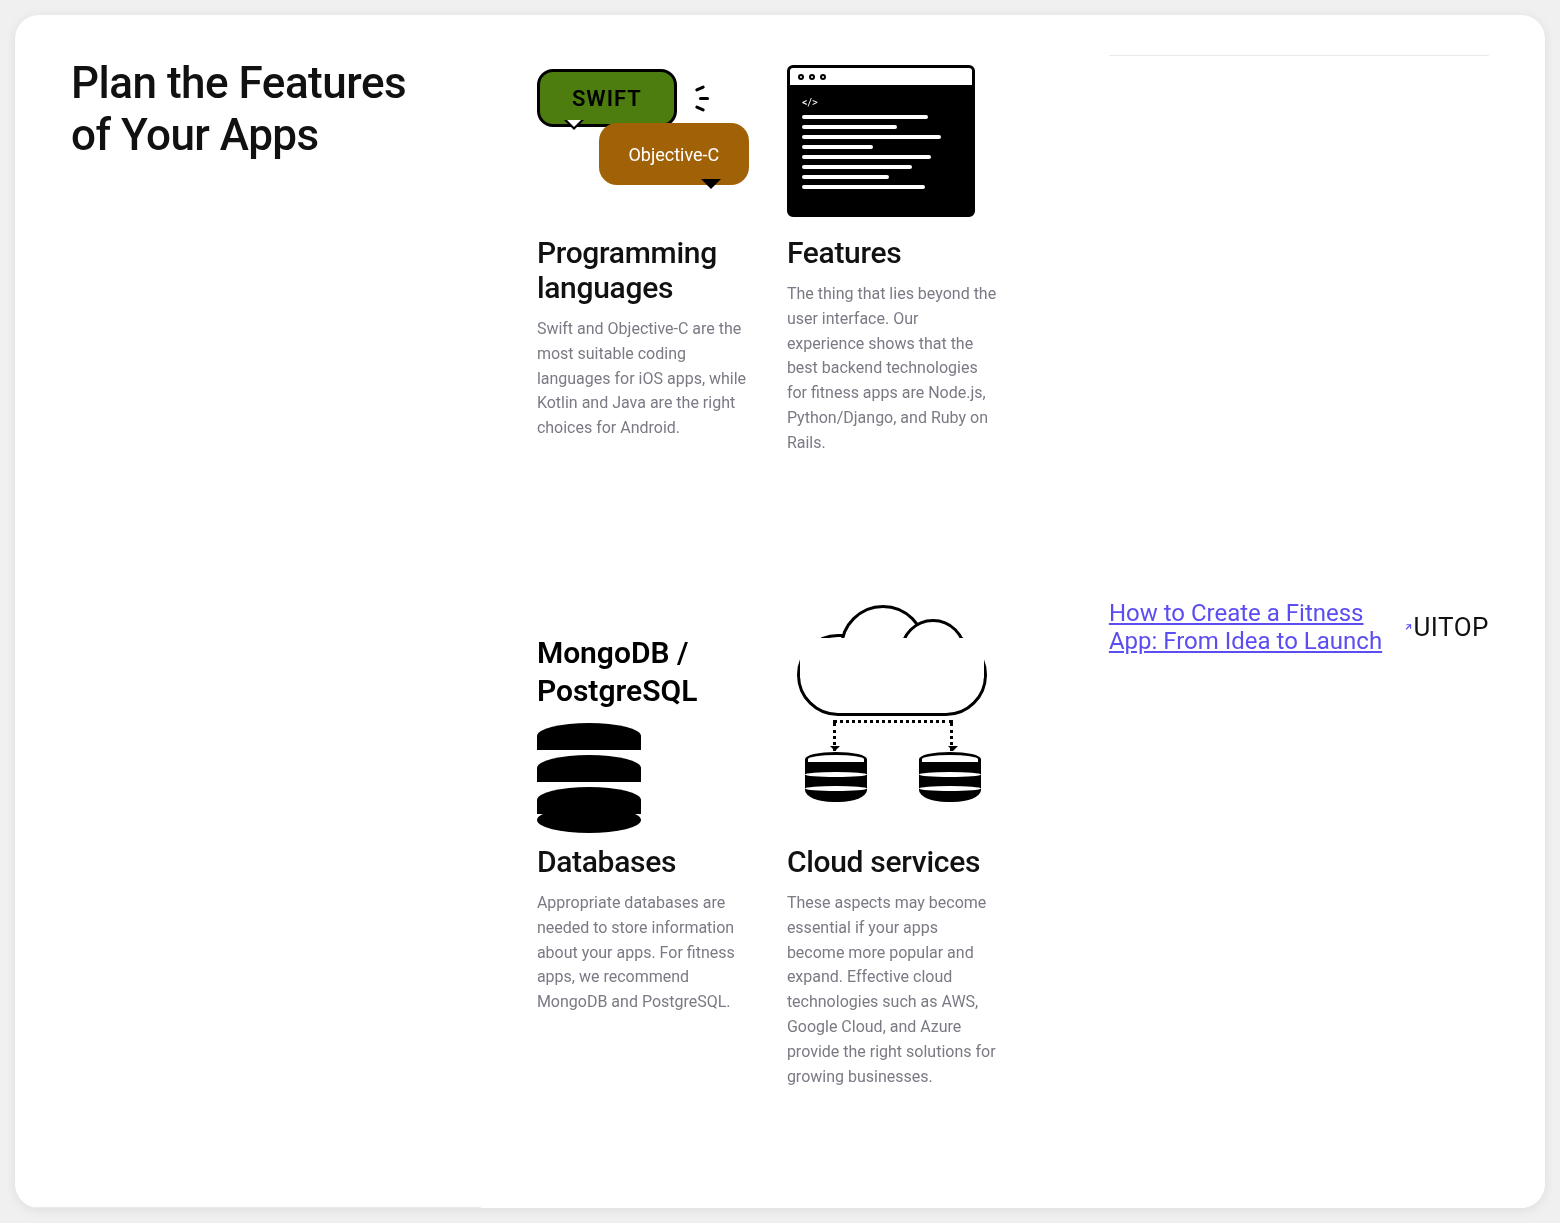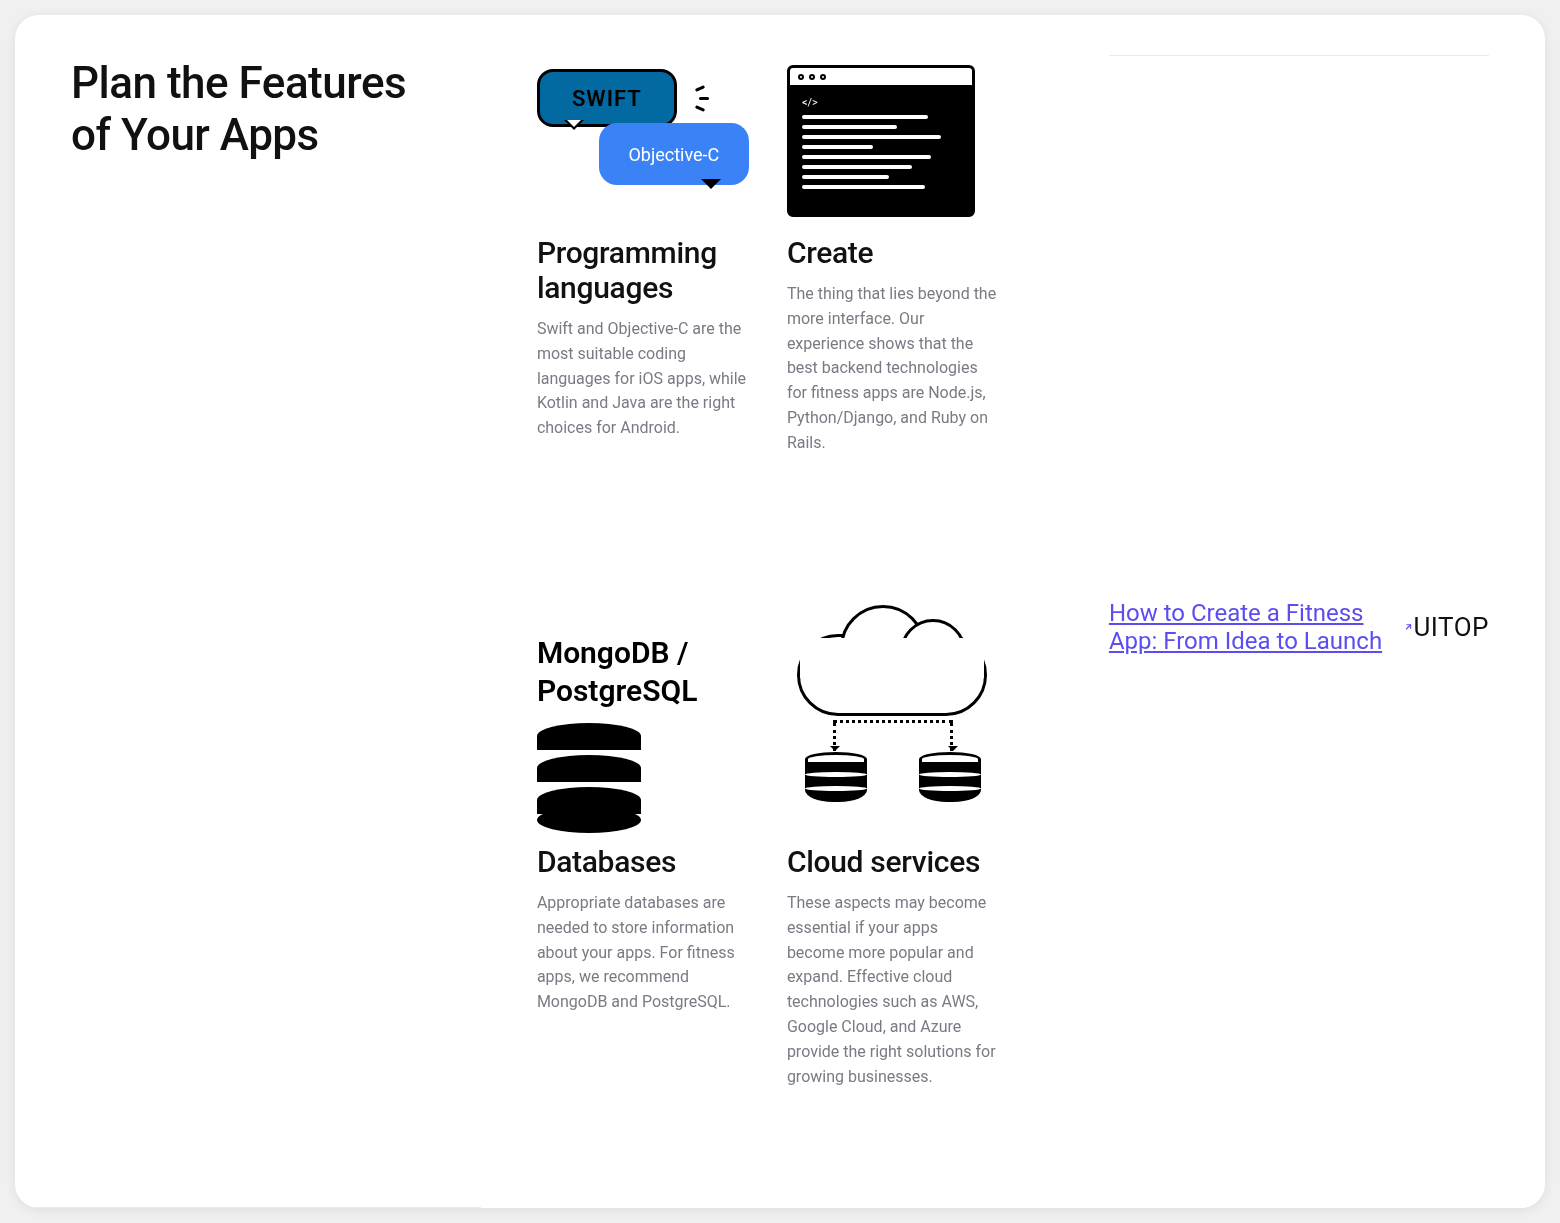--- a/index.html
+++ b/index.html
@@ -84,21 +84,21 @@
     font-size: 26px;
     font-weight: 400;
     color: #111;
     letter-spacing: 0.5px;
   }
 
   
   .bubbles { position: relative; width: 210px; height: 170px; }
   .bubble-white {
     position: absolute; top: 4px; left: 0;
-    border: 3px solid #000; background: #0369a1;
+    border: 3px solid #000; background: #4d7c0f;
     border-radius: 16px; width: 140px; height: 58px;
     display: flex; align-items: center; justify-content: center;
     font-weight: 600; font-size: 22px; letter-spacing: 1px;
   }
   .bubble-white:after {
     content: ""; position: absolute; bottom: -16px; left: 24px;
     width: 0; height: 0; border: 10px solid transparent;
     border-top-color: #000;
   }
   .bubble-white:before {
@@ -111,21 +111,21 @@
     width: 26px; height: 26px;
   }
   .lines span {
     position:absolute; background:#000; width:10px; height:3px; border-radius:2px;
   }
   .lines span:nth-child(1){top:0;left:8px;transform:rotate(-25deg);}
   .lines span:nth-child(2){top:10px;left:12px;}
   .lines span:nth-child(3){top:20px;left:8px;transform:rotate(25deg);}
   .bubble-black {
     position: absolute; top: 58px; left: 62px;
-    background: #3b82f6; color:#fff;
+    background: #a16207; color:#fff;
     border-radius: 18px; width: 150px; height: 62px;
     display: flex; align-items: center; justify-content: center;
     font-size: 18px;
   }
   .bubble-black:after{
     content:""; position:absolute; bottom:-14px; right:28px;
     width:0;height:0;border:10px solid transparent;border-top-color:#000;
   }
 
   
@@ -215,22 +215,22 @@
             <div class="cw-line" style="width:60%"></div>
             <div class="cw-line" style="width:88%"></div>
             <div class="cw-line" style="width:45%"></div>
             <div class="cw-line" style="width:82%"></div>
             <div class="cw-line" style="width:70%"></div>
             <div class="cw-line" style="width:55%"></div>
             <div class="cw-line" style="width:78%"></div>
           </div>
         </div>
       </div>
-      <div class="feature-title">Create</div>
-      <div class="feature-desc">The thing that lies beyond the more interface. Our experience shows that the best backend technologies for fitness apps are Node.js, Python/Django, and Ruby on Rails.</div>
+      <div class="feature-title">Features</div>
+      <div class="feature-desc">The thing that lies beyond the user interface. Our experience shows that the best backend technologies for fitness apps are Node.js, Python/Django, and Ruby on Rails.</div>
     </div>
 
     <div class="feature">
       <div class="icon-wrap" style="height:210px;flex-direction:column;align-items:flex-start;gap:14px">
         <div class="dblabel" style="white-space:pre-line">MongoDB /<br>PostgreSQL</div>
         <div class="bigdb-wrap">
           <div class="ell" style="top:0"></div>
           <div class="fill" style="top:13px;height:14px"></div>
           <div class="ell" style="top:32px"></div>
           <div class="fill" style="top:45px;height:14px"></div>

